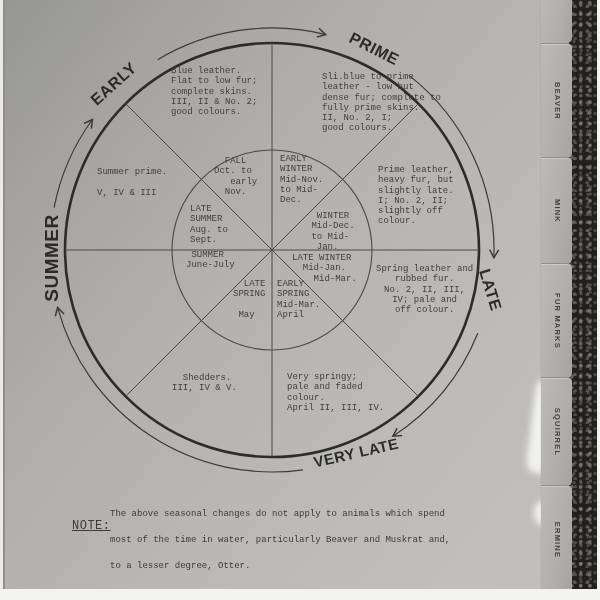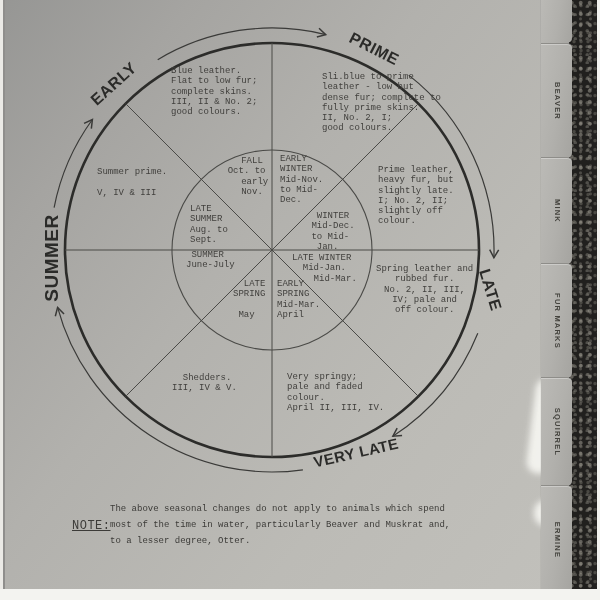--- a/index.html
+++ b/index.html
@@ -45,28 +45,28 @@
   #al-early{left:79px;top:75px;width:70px;font-size:16px;transform:rotate(-42deg);}
   #al-prime{left:339px;top:40px;width:70px;font-size:16px;transform:rotate(27deg);}
   #al-summer{left:7px;top:247px;width:90px;font-size:19px;transform:rotate(-90deg);}
   #al-late{left:463px;top:281px;width:54px;font-size:16px;transform:rotate(73deg);}
   #al-verylate{left:306px;top:444px;width:100px;font-size:15px;transform:rotate(-13deg);}
   
   #s-nnw{left:171px;top:66px;}   #s-nne{left:285px;top:72px;margin-left:37px;}
   #s-ene{left:378px;top:165px;}  #s-ese{left:376px;top:264px;text-align:center;}
   #s-sse{left:287px;top:372px;}  #s-ssw{left:172px;top:373px;}
   #s-wsw{left:94px;top:279px;}   #s-wnw{left:97px;top:167px;}
-  #i-fall{left:225px;top:156px;text-align:center;} #i-ewinter{left:280px;top:154px;}
+  #i-fall{left:214px;top:156px;} #i-ewinter{left:280px;top:154px;}
   #i-winter{left:306px;top:211px;} #i-lwinter{left:292px;top:253px;}
   #i-espring{left:277px;top:279px;} #i-lspring{left:233px;top:279px;}
   #i-summer{left:186px;top:250px;} #i-lsummer{left:190px;top:204px;}
   
   #note-label{position:absolute;left:72px;top:519px;z-index:6;font-size:12px;letter-spacing:.5px;
     color:#3c3b38;text-decoration:underline;}
-  #note-text{position:absolute;left:110px;top:501px;z-index:6;font-size:9px;line-height:16px;
+  #note-text{position:absolute;left:110px;top:501px;z-index:6;font-size:9px;line-height:26px;
     color:#3c3b38;white-space:pre;}
 </style>
 </head>
 <body>
 
 <div id="stage">
 
   <div id="page-bg"></div>
 
   <div id="spine"></div>

